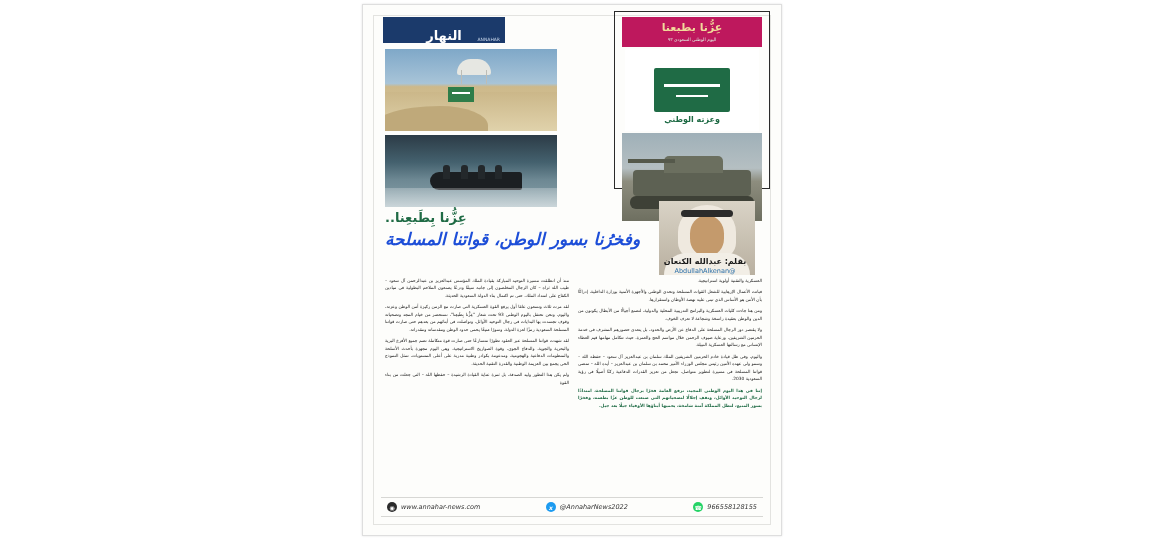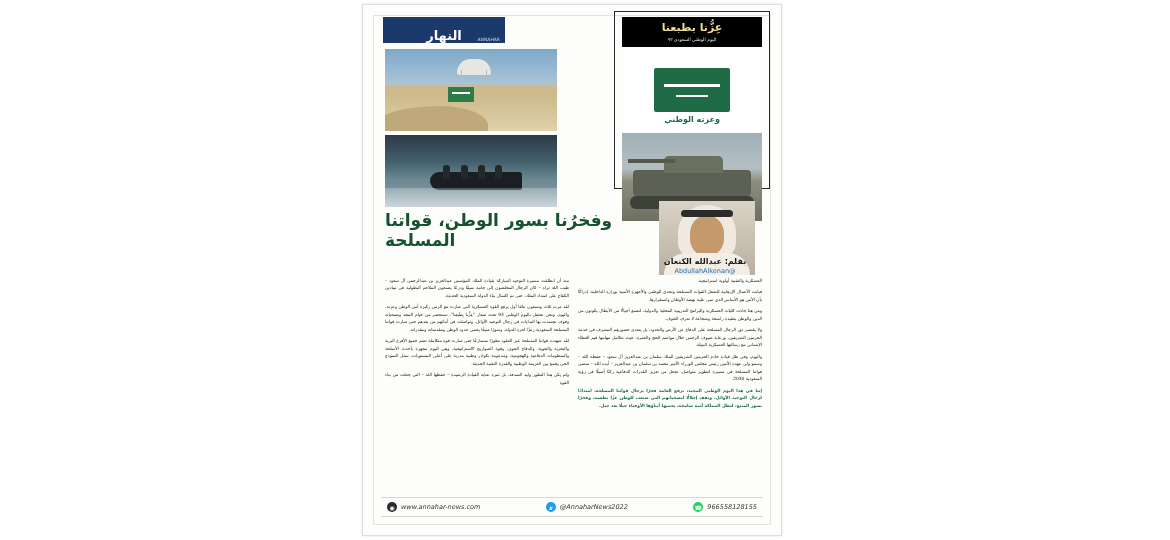--- a/index.html
+++ b/index.html
@@ -56,21 +56,21 @@
     right: 5px; bottom: 1px;
     color: #c8d6ea;
     font-size: 4.5px;
   }
 
   
   .badge-green {
     position: absolute;
     right: 19px; top: 12px;
     width: 140px; height: 30px;
-    background: #000000;
+    background: #be185d;
     display: flex; flex-direction: column;
     align-items: center; justify-content: center;
     color: #f6e7b0;
     overflow: hidden;
   }
   .badge-green .bg-title {
     font-size: 11px; font-weight: bold; color: #f1dc9a;
     line-height: 1.1;
   }
   .badge-green .bg-sub {
@@ -246,23 +246,24 @@
     text-align: left;
     direction: rtl;
   }
   .headline-kicker {
     font-size: 13px; font-weight: bold; color: #1f6b45;
     text-align: left;
     letter-spacing: 0.4px;
     margin-bottom: 4px;
   }
   .headline-main {
-    font-size: 17px; font-weight: bold; color: #14532d;
+    font-size: 17px; font-weight: bold; color: #1d4ed8;
     text-align: left;
     letter-spacing: 0.2px;
+    font-style: italic;
   }
 
   
   .byline {
     position: absolute;
     right: 22px; top: 252px;
     width: 108px;
     text-align: center;
     direction: rtl;
   }
@@ -371,20 +372,21 @@
     </div>
 
     <div class="portrait">
       <div class="ghutra"></div>
       <div class="face"></div>
       <div class="igal"></div>
       <div class="shoulders"></div>
     </div>
 
     <div class="headline-wrap">
+      <div class="headline-kicker">عِزُّنا بِطَبعِنا..</div>
       <div class="headline-main">وفخرُنا بسور الوطن، قواتنا المسلحة</div>
     </div>
 
     <div class="byline">
       <div class="by-name">بقلم: عبدالله الكنعان</div>
       <div class="by-handle">@AbdullahAlkenan</div>
     </div>
 
     <div class="cols">
       <div class="col">

